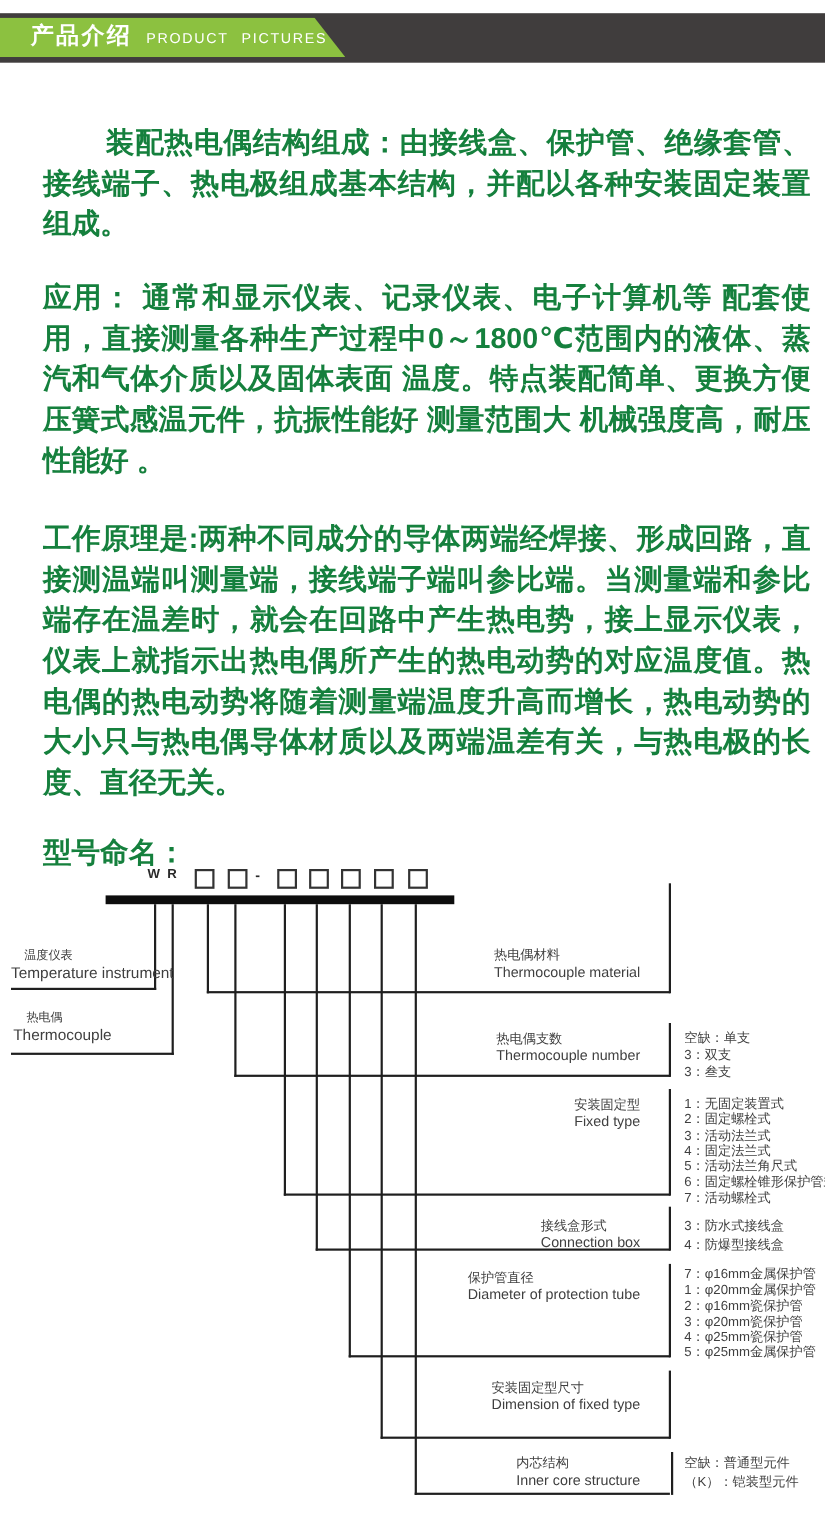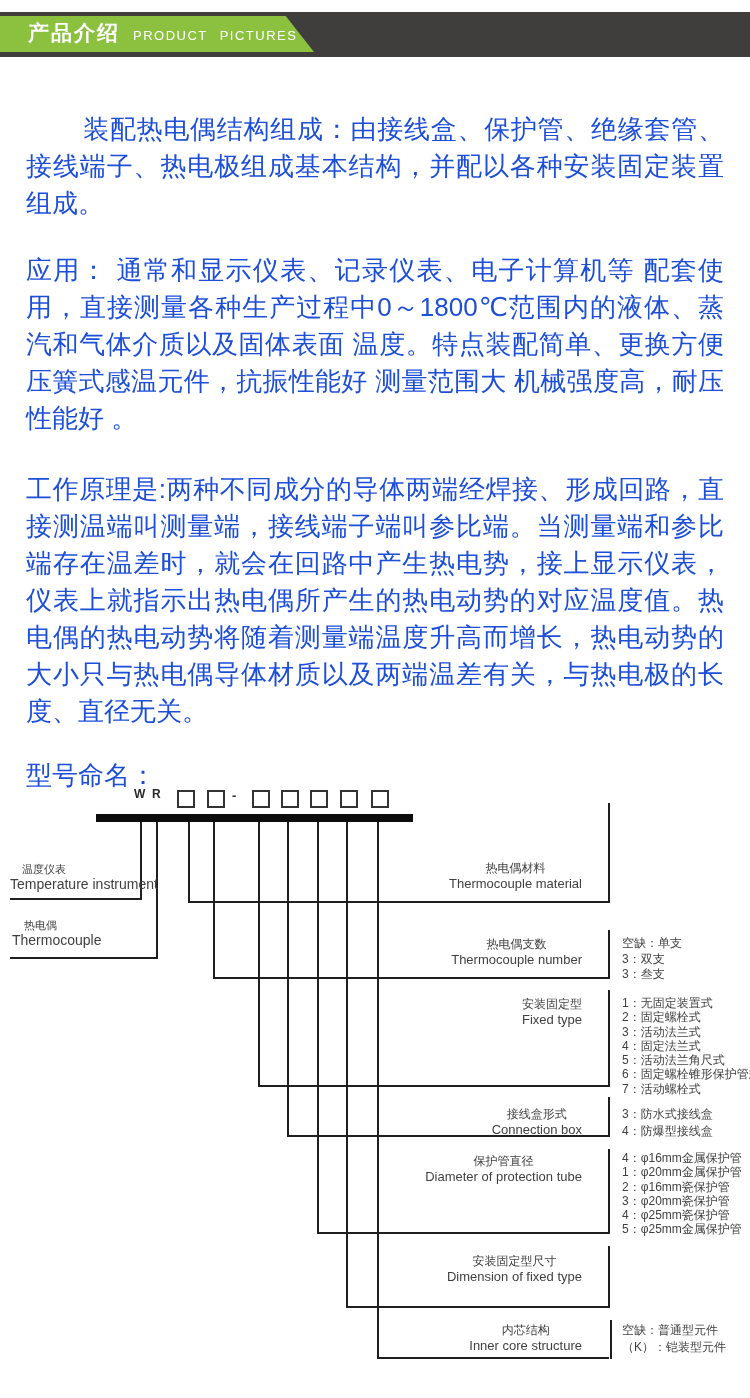--- a/index.html
+++ b/index.html
@@ -12,39 +12,39 @@
   .header-wrap{position:absolute;top:0;left:0;width:750px;height:57px;}
   .dark-bar{position:absolute;top:12px;left:0;width:750px;height:45px;background:#403d3d;}
   .green-ribbon{
     position:absolute;top:16px;left:0;width:314px;height:36px;background:#8cc140;
     clip-path:polygon(0 0,91% 0,100% 100%,0 100%);
     display:flex;align-items:baseline;padding-left:28px;box-sizing:border-box;
   }
   .title-cn{color:#fff;font-size:21px;font-weight:bold;letter-spacing:2px;line-height:34px;}
   .title-en{color:#fff;font-size:13px;margin-left:13px;letter-spacing:1.5px;word-spacing:7px;text-align:right;}
   
-  .content{position:absolute;top:57px;left:26px;width:698px;color:#1d4ed8;}
+  .content{position:absolute;top:57px;left:39px;width:698px;color:#15803d;font-weight:bold;}
   .content p{margin:0;font-size:26px;line-height:37px;text-align:justify;}
   .p1{margin-top:54px !important;text-indent:2.2em;}
   .p2{margin-top:30px !important;}
   .p3{margin-top:34px !important;}
   .model-label{margin-top:27px !important;text-align:left !important;}
   
   .diagram{position:absolute;top:770px;left:0;width:750px;height:628px;color:#3f3f3f;}
   .wr{position:absolute;top:17px;font-size:12px;font-weight:bold;color:#2a2a2a;}
   .mbox{position:absolute;top:20px;width:14px;height:14px;border:2px solid #333;background:#fff;}
   .dash{position:absolute;top:18px;font-size:13px;font-weight:bold;color:#2a2a2a;}
   .bar{position:absolute;left:96px;top:44px;width:317px;height:8px;background:#0d0d0d;}
   .vl{position:absolute;width:2px;background:#1f1f1f;}
   .hl{position:absolute;height:2px;background:#1f1f1f;}
   .dv{position:absolute;width:2px;background:#1f1f1f;}
   .llabel{position:absolute;text-align:left;}
   .llabel .cn{font-size:11px;line-height:15px;padding-left:12px;}
   .llabel .en{font-size:14px;line-height:15px;}
-  .rlabel{position:absolute;right:168px;text-align:center;}
+  .rlabel{position:absolute;right:168px;text-align:left;}
   .rlabel .cn{font-size:12px;line-height:16px;}
   .rlabel .en{font-size:13px;line-height:16px;}
   .vlist{position:absolute;left:622px;}
   .vlist div{font-size:12px;line-height:14.3px;white-space:nowrap;}
   .vlist.sp3 div{line-height:15.5px;}
   .vlist.sp2 div{line-height:16.5px;}
 </style>
 </head>
 <body>
 
@@ -156,21 +156,21 @@
     <div>4：固定法兰式</div>
     <div>5：活动法兰角尺式</div>
     <div>6：固定螺栓锥形保护管式</div>
     <div>7：活动螺栓式</div>
   </div>
   <div class="vlist sp2" style="top:336px">
     <div>3：防水式接线盒</div>
     <div>4：防爆型接线盒</div>
   </div>
   <div class="vlist" style="top:381px">
-    <div>4：φ16mm金属保护管</div>
+    <div>7：φ16mm金属保护管</div>
     <div>1：φ20mm金属保护管</div>
     <div>2：φ16mm瓷保护管</div>
     <div>3：φ20mm瓷保护管</div>
     <div>4：φ25mm瓷保护管</div>
     <div>5：φ25mm金属保护管</div>
   </div>
   <div class="vlist sp2" style="top:552px">
     <div>空缺：普通型元件</div>
     <div>（K）：铠装型元件</div>
   </div>

